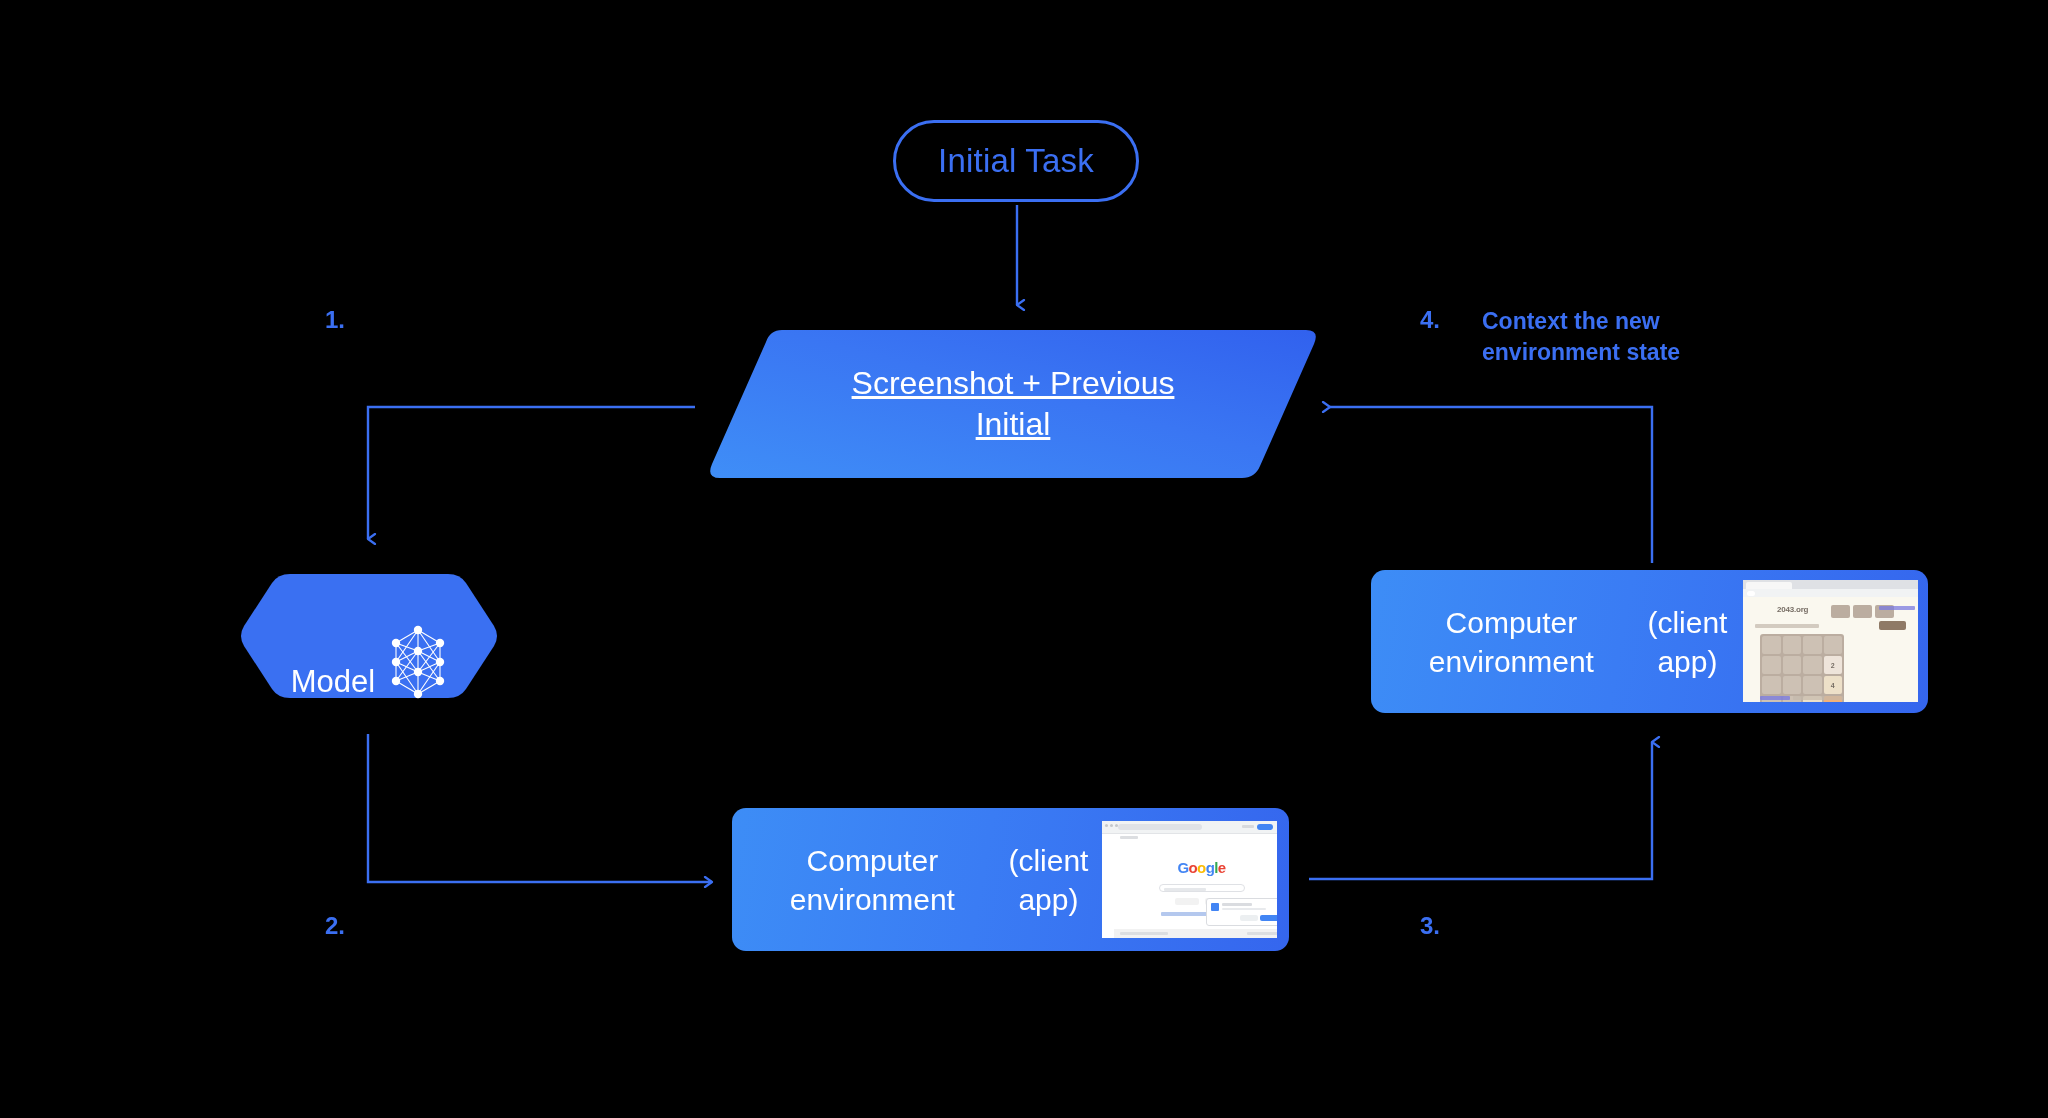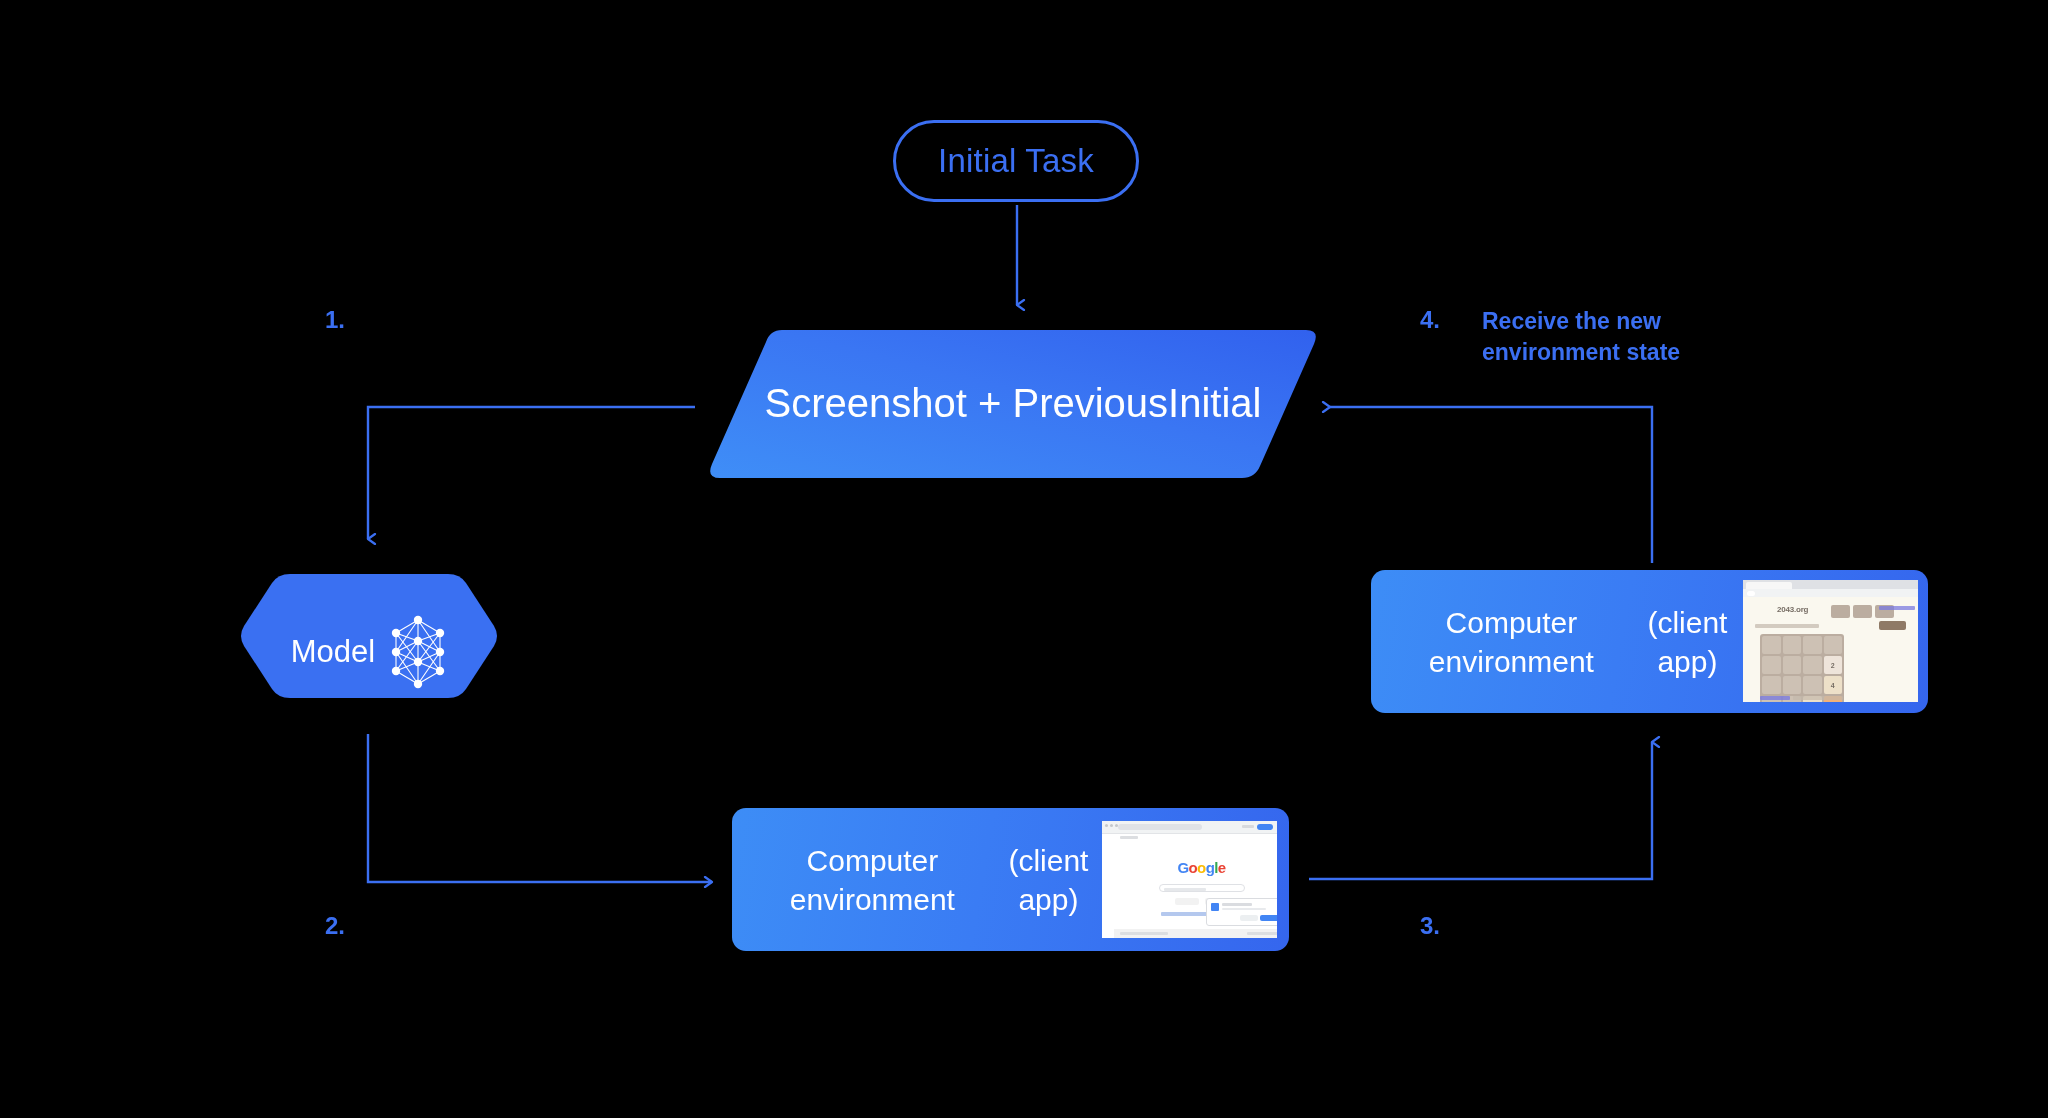--- a/index.html
+++ b/index.html
@@ -46,42 +46,44 @@
     position: absolute;
     left: 706px; top: 328px;
     width: 614px; height: 152px;
   }
   .parallelogram svg { display: block; }
   .parallelogram-label {
     position: absolute;
     left: 0; top: 0;
     width: 614px; height: 152px;
     display: flex;
+    flex-direction: column;
     align-items: center;
     justify-content: center;
     color: #ffffff;
-    font-size: 40px;
+    font-size: 32px;
     line-height: 1.28;
     text-align: center;
     pointer-events: none;
+    text-decoration: underline;
   }
 
   
   .hexagon {
     position: absolute;
     left: 238px; top: 572px;
     width: 262px; height: 128px;
   }
   .hexagon svg { display: block; }
   .hexagon-inner {
     position: absolute;
-    left: 0; top: 16px;
+    left: 0; top: 0;
     width: 262px; height: 128px;
     display: flex;
-    align-items: center;
+    align-items: flex-end;
     justify-content: center;
     gap: 14px;
     pointer-events: none;
   }
   .hexagon-label {
     color: #ffffff;
     font-size: 31px;
   }
 
   
@@ -608,21 +610,21 @@
         </div>
       </div>
     </div>
   </div>
 
   <div class="step step1">
     <span class="step-num">1.</span>
   </div>
   <div class="step step4">
     <span class="step-num">4.</span>
-    <span class="step-text">Receive the new
+    <span class="step-text">Context the new
 environment state</span>
   </div>
   <div class="step step2">
     <span class="step-num">2.</span>
   </div>
   <div class="step step3">
     <span class="step-num">3.</span>
   </div>
 
 </div>

